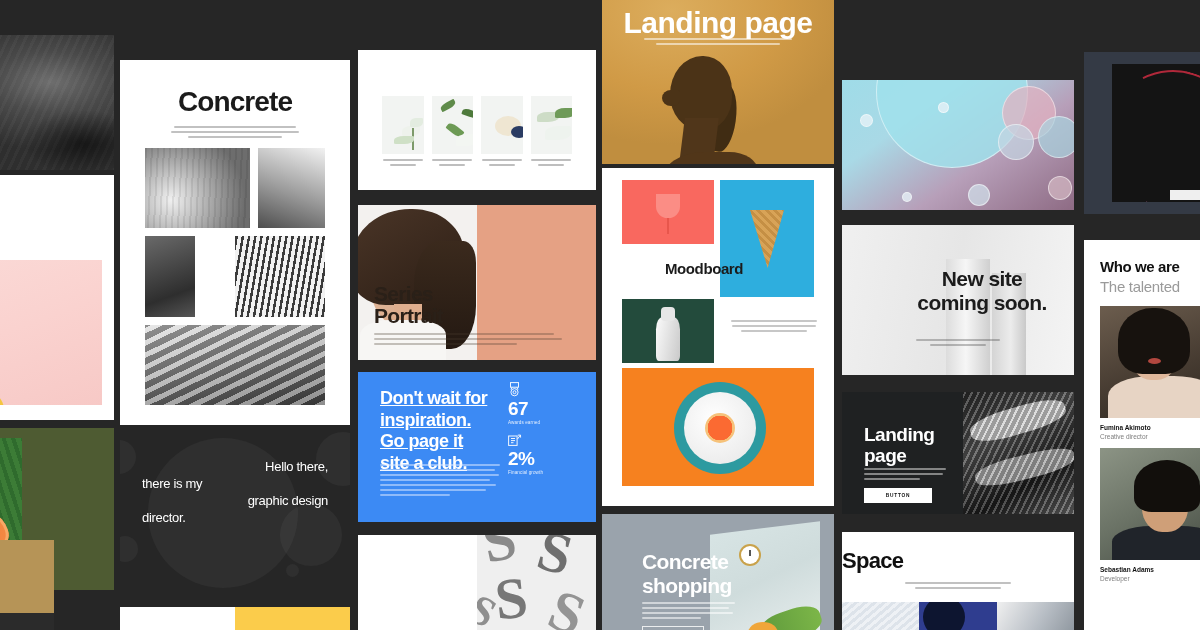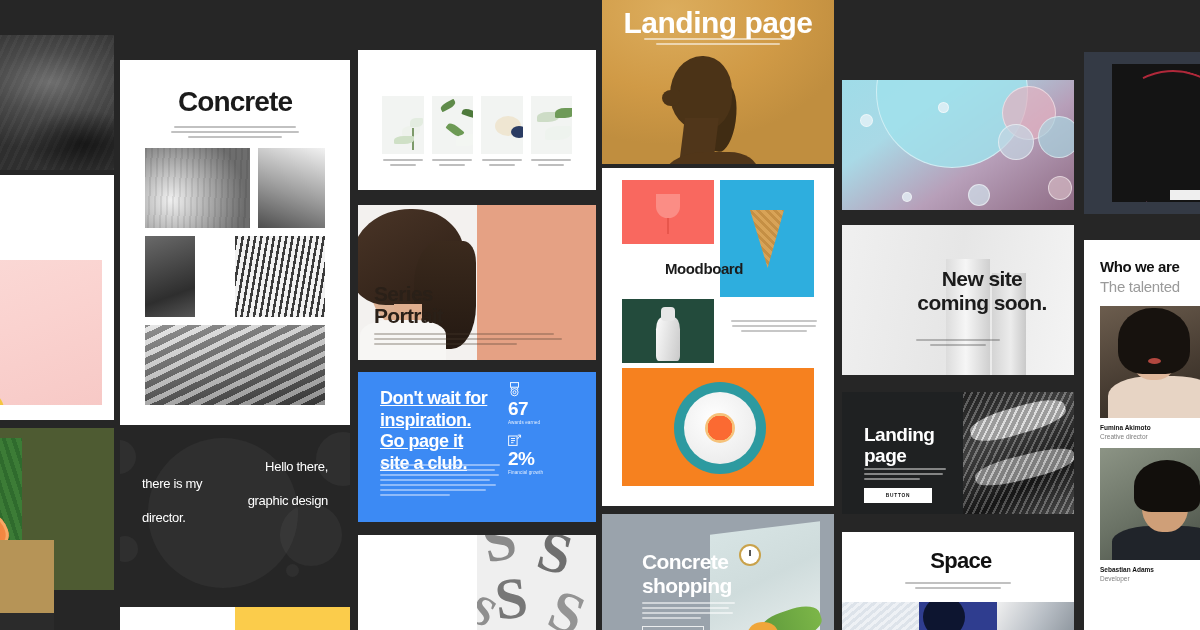--- a/index.html
+++ b/index.html
@@ -266,22 +266,22 @@
     border-radius:40%;transform:rotate(-14deg);}
   #c-dark .h{position:absolute;left:22px;top:32px;color:#fff;font-size:19px;font-weight:700;
     line-height:1.12;letter-spacing:-.5px;}
   #c-dark .lorem{position:absolute;left:22px;width:82px;top:76px;color:#fff;}
   #c-dark .lorem i{margin-left:0;opacity:.45;}
   #c-dark .btn{position:absolute;left:22px;top:96px;width:68px;height:15px;background:#fff;color:#111;
     font-size:4.8px;font-weight:700;letter-spacing:.8px;display:flex;align-items:center;justify-content:center;}
 
   
   #c-space{left:842px;top:532px;width:232px;height:102px;background:#fff;overflow:hidden;}
-  #c-space .h{position:absolute;left:0;right:0;top:16px;text-align:center;color:#111;
-    font-size:22px;font-weight:700;letter-spacing:-.7px;margin-left:6px;}
+  #c-space .h{position:absolute;left:0;right:0;top:16px;color:#111;
+    font-size:22px;font-weight:700;letter-spacing:-.7px;}
   #c-space .lorem{position:absolute;left:62px;right:62px;top:50px;color:#333;}
   #c-space .row{position:absolute;left:0;right:0;bottom:0;height:32px;display:flex;}
   #c-space .s1{flex:1;background:repeating-linear-gradient(-40deg,#eef1f5 0 3px,#dde3ea 3px 6px);}
   #c-space .s2{flex:1;background:#2f3d8f;position:relative;overflow:hidden;}
   #c-space .s2:after{content:"";position:absolute;left:4px;top:-6px;width:42px;height:42px;border-radius:50%;
     background:#0d1530;}
   #c-space .s3{flex:1;background:linear-gradient(120deg,#f0f0f0,#b9bfc6 55%,#8e969e);}
 
   
   #c-spe{left:1084px;top:52px;width:140px;height:162px;background:#343a45;overflow:hidden;}

